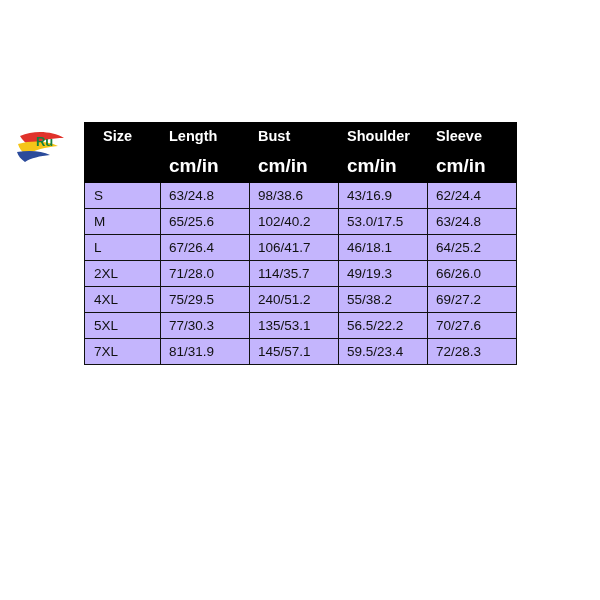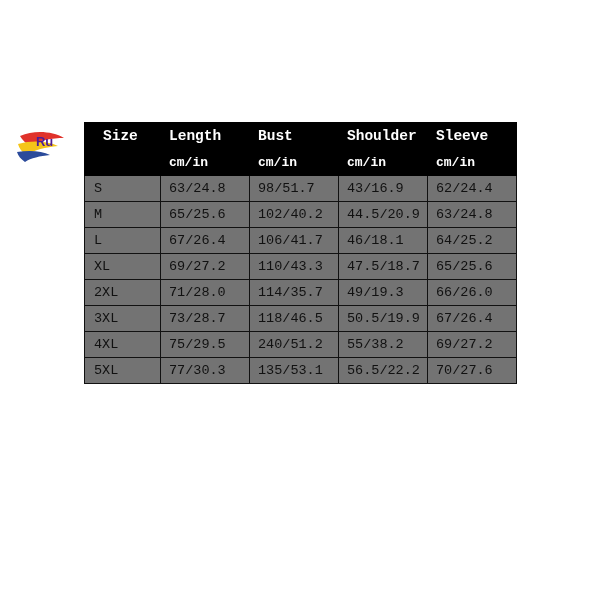--- a/index.html
+++ b/index.html
@@ -29,37 +29,36 @@
     width: 82px;
     height: 46px;
   }
   .logo svg { display: block; }
   .logo-text {
     position: absolute;
     left: 36px;
     top: 134px;
     font-size: 13px;
     font-weight: bold;
-    color: #4c1d95;
+    color: #15803d;
     letter-spacing: -0.2px;
   }
 
   
   .chart-wrap {
     position: absolute;
     left: 84px;
     top: 122px;
     width: 432px;
   }
   table.size-chart {
     border-collapse: collapse;
     width: 432px;
     table-layout: fixed;
-    background: #737373;
-    font-family: Liberation Mono, monospace;
+    background: #c4b5fd;
   }
   table.size-chart td,
   table.size-chart th {
     border: 1px solid #111111;
     padding: 5px 8px;
     font-size: 13.5px;
     color: #111111;
     text-align: left;
     vertical-align: middle;
     height: 22px;
@@ -68,21 +67,21 @@
     white-space: nowrap;
   }
   table.size-chart thead th {
     background: #000000;
     color: #ffffff;
     font-weight: bold;
     border: 1px solid #000000;
     font-size: 14.5px;
   }
   table.size-chart thead tr.units th {
-    font-size: 13px;
+    font-size: 19px;
   }
   .col-size { width: 76px; }
   .col-data { width: 89px; }
 
   th.size-head {
     position: relative;
   }
   th.size-head span {
     display: inline-block;
     padding-left: 10px;
@@ -127,70 +126,63 @@
           <th>cm/in</th>
           <th>cm/in</th>
           <th>cm/in</th>
           <th>cm/in</th>
         </tr>
       </thead>
       <tbody>
         <tr>
           <td class="size-cell">S</td>
           <td>63/24.8</td>
-          <td>98/51.7</td>
+          <td>98/38.6</td>
           <td>43/16.9</td>
           <td>62/24.4</td>
         </tr>
         <tr>
           <td class="size-cell">M</td>
           <td>65/25.6</td>
           <td>102/40.2</td>
-          <td>44.5/20.9</td>
+          <td>53.0/17.5</td>
           <td>63/24.8</td>
         </tr>
         <tr>
           <td class="size-cell">L</td>
           <td>67/26.4</td>
           <td>106/41.7</td>
           <td>46/18.1</td>
           <td>64/25.2</td>
         </tr>
         <tr>
-          <td class="size-cell">XL</td>
-          <td>69/27.2</td>
-          <td>110/43.3</td>
-          <td>47.5/18.7</td>
-          <td>65/25.6</td>
-        </tr>
-        <tr>
           <td class="size-cell">2XL</td>
           <td>71/28.0</td>
           <td>114/35.7</td>
           <td>49/19.3</td>
           <td>66/26.0</td>
-        </tr>
-        <tr>
-          <td class="size-cell">3XL</td>
-          <td>73/28.7</td>
-          <td>118/46.5</td>
-          <td>50.5/19.9</td>
-          <td>67/26.4</td>
         </tr>
         <tr>
           <td class="size-cell">4XL</td>
           <td>75/29.5</td>
           <td>240/51.2</td>
           <td>55/38.2</td>
           <td>69/27.2</td>
         </tr>
         <tr>
           <td class="size-cell">5XL</td>
           <td>77/30.3</td>
           <td>135/53.1</td>
           <td>56.5/22.2</td>
           <td>70/27.6</td>
         </tr>
+        <tr>
+          <td class="size-cell">7XL</td>
+          <td>81/31.9</td>
+          <td>145/57.1</td>
+          <td>59.5/23.4</td>
+          <td>72/28.3</td>
+        </tr>
       </tbody>
     </table>
   </div>
 
 </div>
 
 </body></html>

